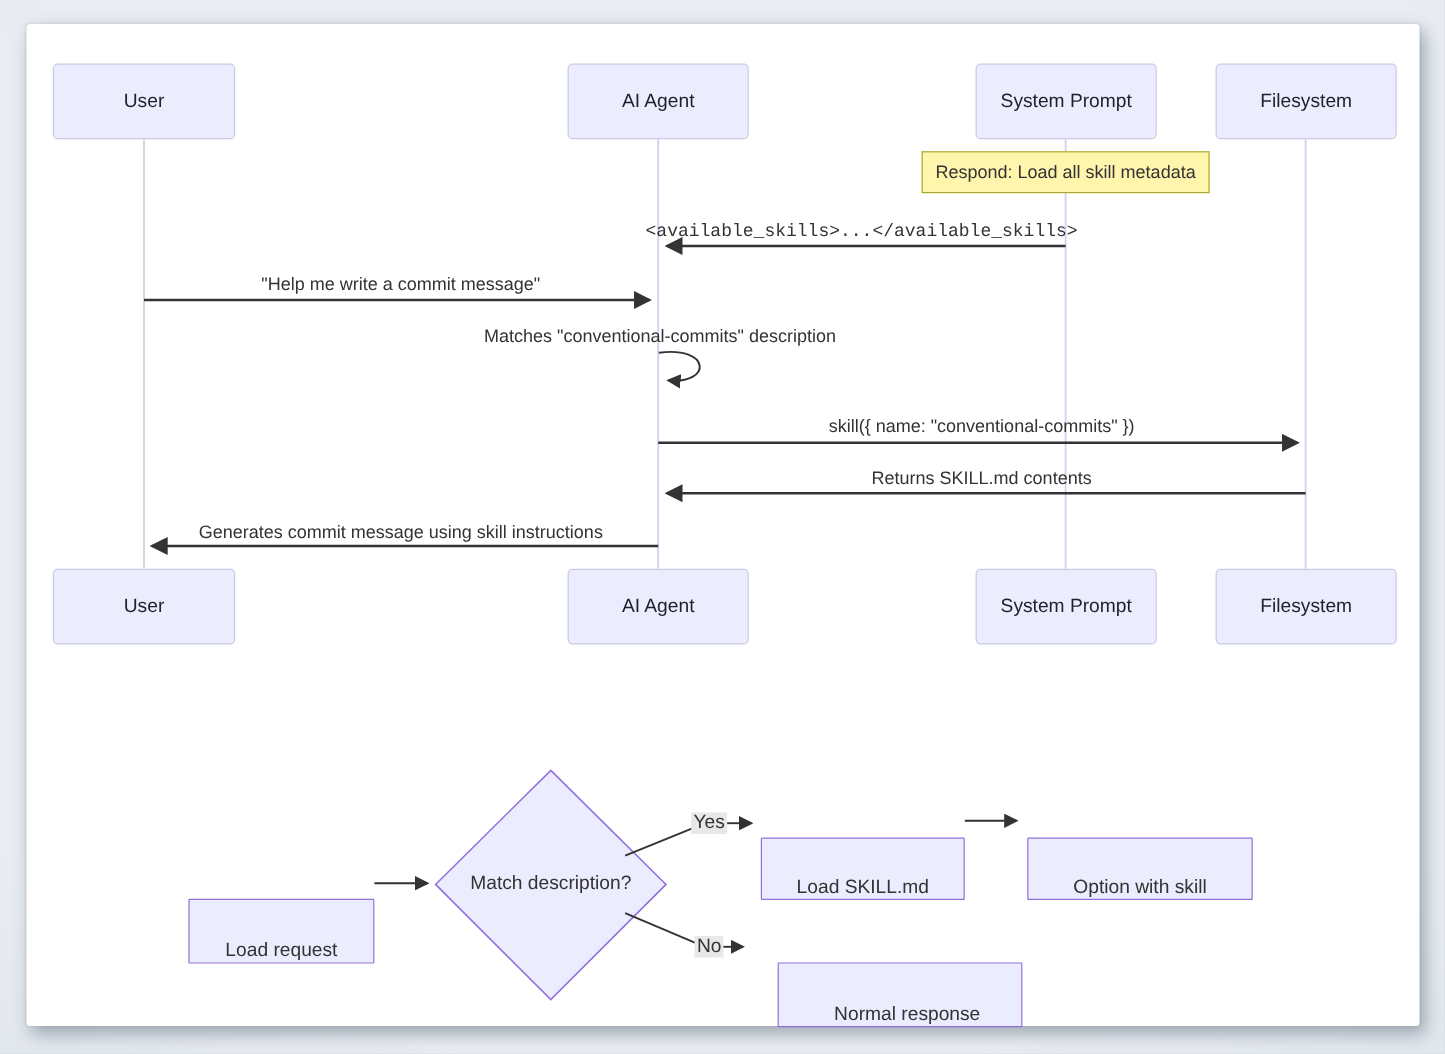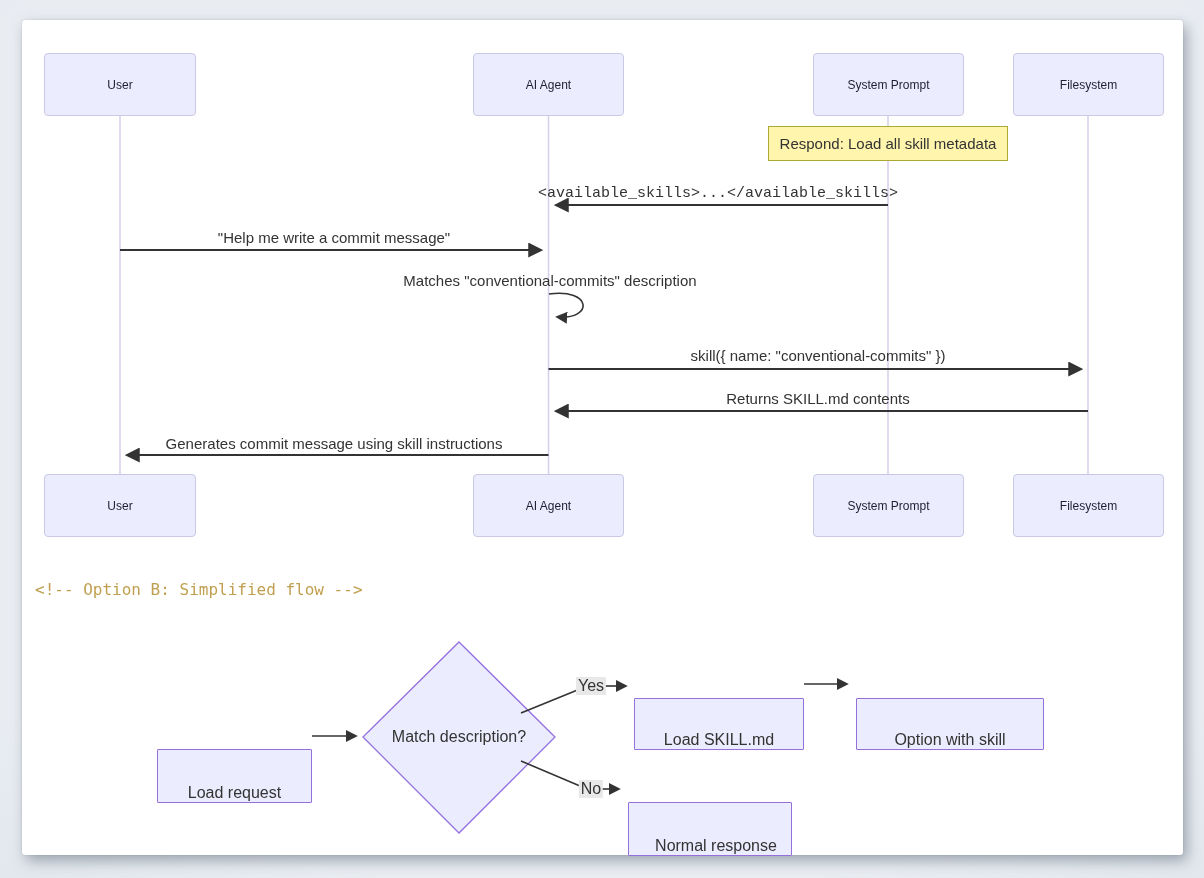--- a/index.html
+++ b/index.html
@@ -13,21 +13,21 @@
     position:absolute; left:22px; top:20px; width:1161px; height:835px;
     background:#ffffff; border-radius:3px;
     box-shadow: 4px 6px 14px rgba(96,110,125,.55), 0 0 2px rgba(120,130,145,.35);
     z-index:1;
   }
   svg.layer { position:absolute; left:0; top:0; width:1204px; height:878px; z-index:2; }
   .actor {
     position:absolute; height:63px; background:#ECECFF;
     border:1px solid #c9c9e3; border-radius:4px;
     display:flex; align-items:center; justify-content:center;
-    font-size:12px; color:#1f1f2e; z-index:3; white-space:nowrap;
+    font-size:16px; color:#1f1f2e; z-index:3; white-space:nowrap;
   }
   .note {
     position:absolute; left:768px; top:126px; width:240px; height:35px;
     background:#fff5ad; border:1px solid #aaaa33;
     display:flex; align-items:center; justify-content:center;
     font-size:15px; color:#333; z-index:3; white-space:nowrap;
   }
   .msg {
     position:absolute; transform:translateX(-50%);
     font-size:15px; color:#333; z-index:3; white-space:nowrap;
@@ -122,31 +122,30 @@
   <div class="actor" style="left:473px; top:474px; width:151px;">
     <span>AI Agent</span>
   </div>
   <div class="actor" style="left:813px; top:474px; width:151px;">
     <span>System Prompt</span>
   </div>
   <div class="actor" style="left:1013px; top:474px; width:151px;">
     <span>Filesystem</span>
   </div>
 
-  <div class="comment">&lt;!-- Option B: Simplified flow --&gt;</div>
 
   <div class="flow-node" style="left:157px; top:709px; width:155px; height:54px;">
     <span>Load request</span>
   </div>
   <div class="diamond-label" style="left:459px; top:737px;">Match description?</div>
   <div class="flow-node" style="left:634px; top:658px; width:170px; height:52px;">
     <span>Load SKILL.md</span>
   </div>
   <div class="flow-node" style="left:856px; top:658px; width:188px; height:52px;">
     <span>Option with skill</span>
   </div>
-  <div class="flow-node" style="left:628px; top:762px; width:164px; height:54px;padding-left:12px;">
+  <div class="flow-node" style="left:648px; top:762px; width:204px; height:54px;padding-left:12px;">
     <span>Normal response</span>
   </div>
 
   <div class="edge-label" style="left:591px; top:686px;">Yes</div>
   <div class="edge-label" style="left:591px; top:789px;">No</div>
 </div>
 
 </body></html>

